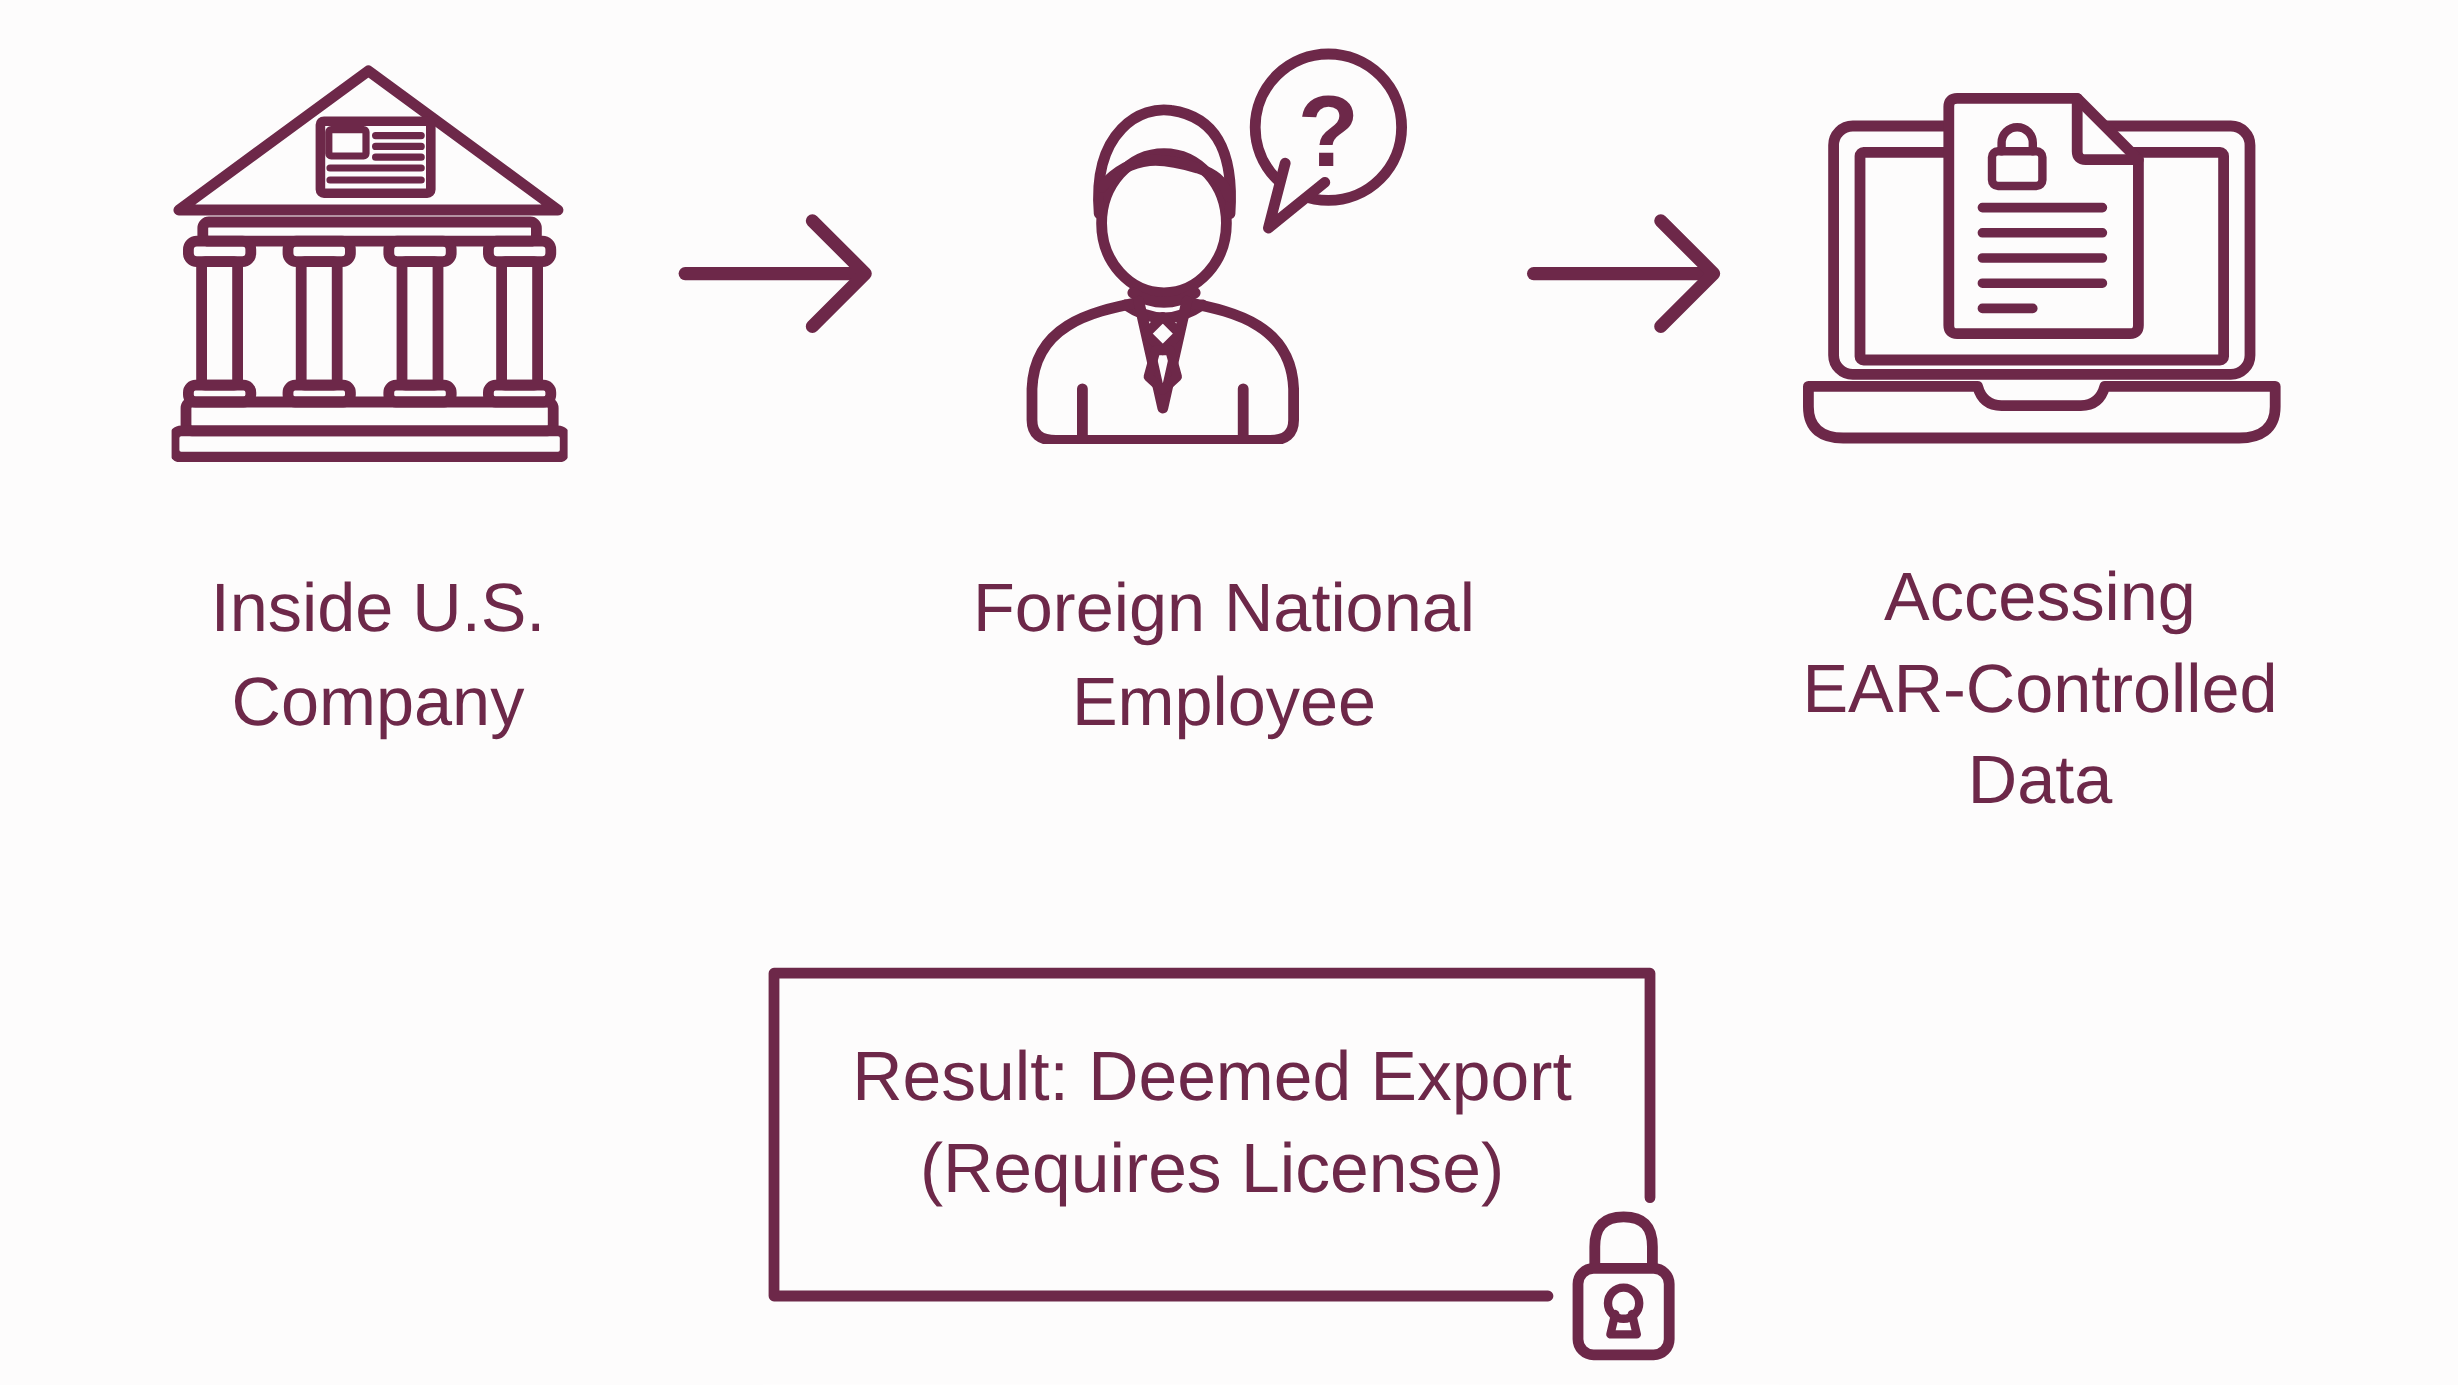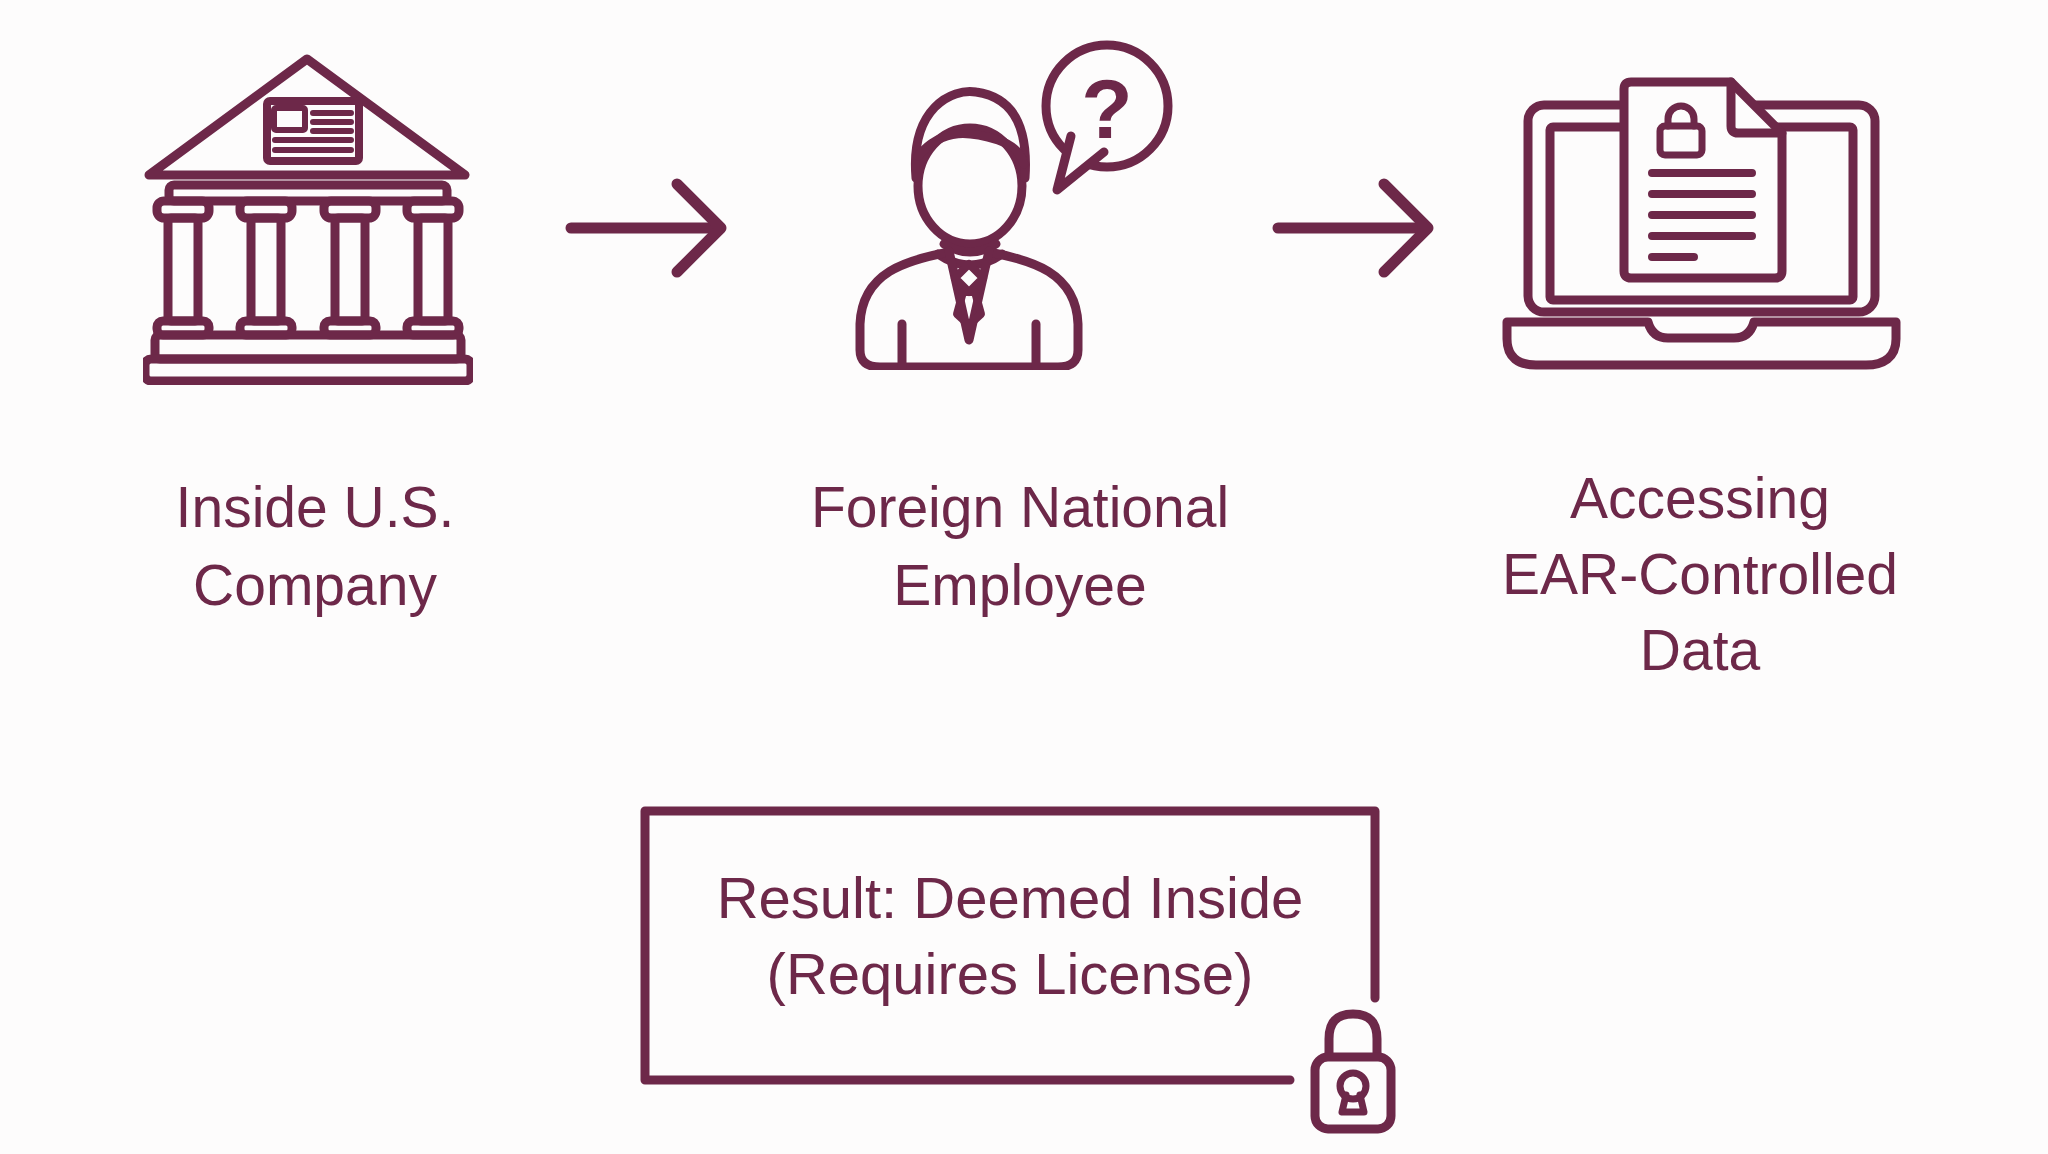--- a/index.html
+++ b/index.html
@@ -146,16 +146,16 @@
 
   <svg class="icon" style="left:630px; top:795px;" width="780" height="350" viewBox="0 0 780 350" stroke-width="9">
     <path d="M660 285 H15 V16 H745 V203"></path>
     <g>
       <path d="M699 262 V244 C699 228 706 219 723 219 C740 219 747 228 747 244 V262"></path>
       <rect x="685" y="262" width="76" height="72" rx="13" fill="#fdfcfc"></rect>
       <circle cx="723" cy="291" r="13" stroke-width="7"></circle>
       <path d="M716 300 L712 317 H734 L730 300" stroke-width="7"></path>
     </g>
   </svg>
-  <div class="result-label">Result: Deemed Inside
+  <div class="result-label">Result: Deemed Export
 (Requires License)</div>
 
 </div>
 
 </body></html>

